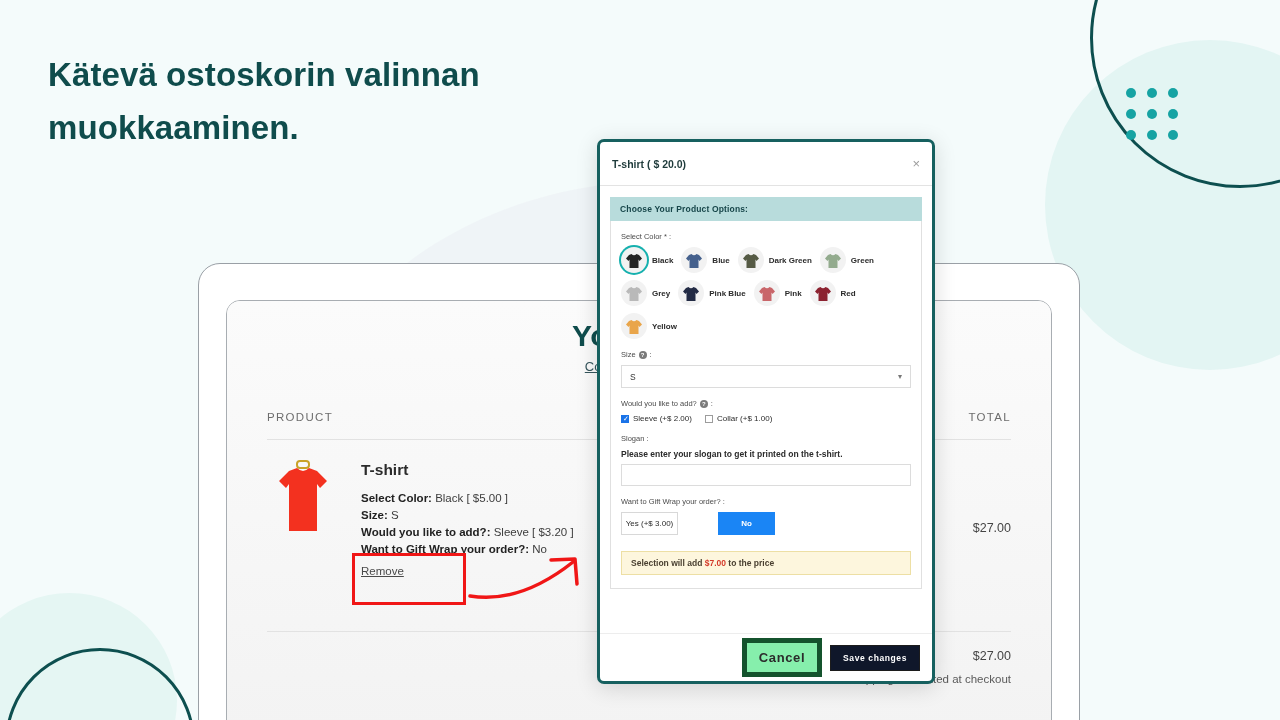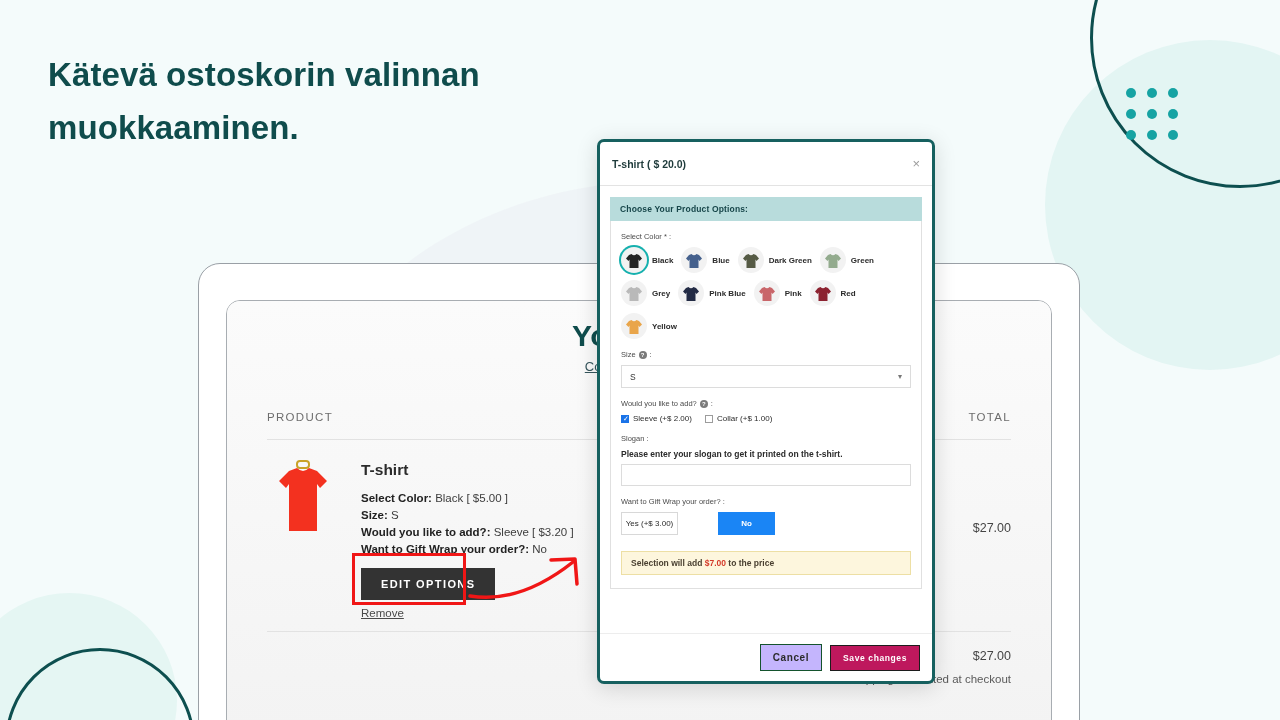--- a/index.html
+++ b/index.html
@@ -170,25 +170,25 @@
     font-size:8.5px; font-weight:600; padding:6px 9px;
   }
   .alert-bar .amt { color:#d43a2a; font-weight:700; }
 
   .modal-foot {
     position:absolute; left:0; right:0; bottom:0; height:48px;
     border-top:1px solid #ededed; display:flex; align-items:center;
     justify-content:flex-end; gap:8px; padding:0 12px;
   }
   .btn-ghost {
-    border:1px solid #14532d; background:#c4b5fd; color:#2b2b2b;
-    font-size:10px; font-weight:700; letter-spacing:.6px; padding:7px 12px; cursor:pointer;
+    border:5px solid #14532d; background:#86efac; color:#2b2b2b;
+    font-size:13px; font-weight:700; letter-spacing:.6px; padding:7px 12px; cursor:pointer;
   }
   .btn-dark {
-    border:1px solid #1c1c1c; background:#be185d; color:#fff;
+    border:1px solid #1c1c1c; background:#0f172a; color:#fff;
     font-size:8.5px; font-weight:700; letter-spacing:.6px; padding:7px 12px; cursor:pointer;
   }
   .mb8 { margin-bottom:16px;gap:40px; }
   .mt11 { margin-top:11px; }
 </style>
 </head>
 <body>
 
 <div class="bg-layer">
   <div class="deco-grey-blob"></div>
@@ -241,21 +241,20 @@
           <span>S</span>
         </div>
         <div class="opt-line">
           <b>Would you like to add?:</b>
           <span>Sleeve [ $3.20 ]</span>
         </div>
         <div class="opt-line">
           <b>Want to Gift Wrap your order?:</b>
           <span>No</span>
         </div>
-        <button class="edit-btn">EDIT OPTIONS</button>
         <span class="remove-link">Remove</span>
       </div>
       <div class="item-total">$27.00</div>
     </div>
 
     <div class="rule r2"></div>
     <div class="subtotal-row">$27.00</div>
     <div class="tax-note">Taxes and shipping calculated at checkout</div>
 
   </div>

